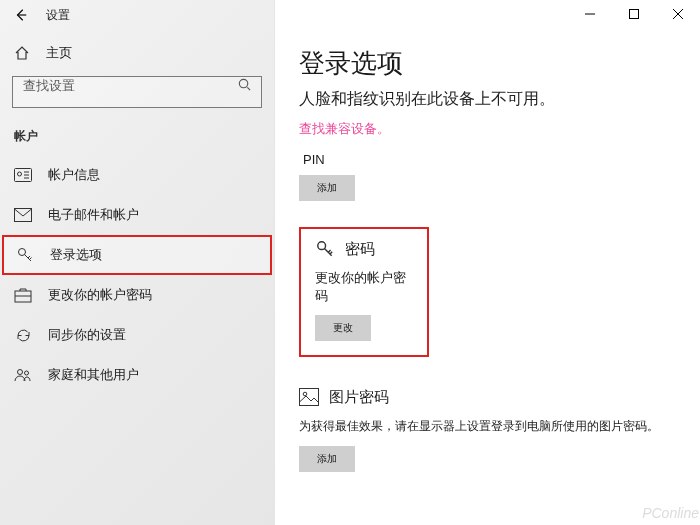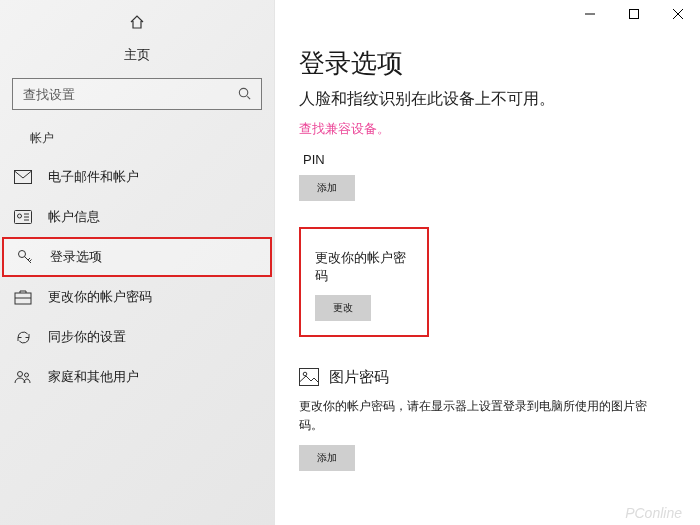--- a/index.html
+++ b/index.html
@@ -16,34 +16,34 @@
     width:275px; height:100%;
     background:linear-gradient(135deg,#f3f3f3 0%,#ececec 45%,#e6e6e6 100%);
     display:flex; flex-direction:column;
     border-right:1px solid #e5e5e5;
   }
   .titlebar-left {
     height:30px; display:flex; align-items:center; gap:18px;
     padding:0 14px; font-size:12px;
   }
   .back-icon { width:14px; height:14px; display:flex; align-items:center; justify-content:center; }
-  .home-row { display:flex; align-items:center; gap:16px; padding:14px 14px 10px 14px;flex-direction:column; }
+  .home-row { display:flex; align-items:center; gap:16px; padding:14px 14px 10px 14px; }
   .home-row .icon { width:16px; height:16px; display:flex; align-items:center; justify-content:center;}
   .search-box {
     margin:4px 12px 14px 12px; height:32px;
     border:1px solid #7a7a7a; background:rgba(255,255,255,0.25);
-    display:flex; align-items:center; padding:0 8px; position:relative;
+    display:flex; align-items:flex-start; padding:0 8px; position:relative;
   }
   .search-box input {
     flex:1; border:0; background:transparent; outline:none; font-size:13px;
     color:#4a4a4a;
   }
   .search-box input::placeholder{color:#5a5a5a;}
   .search-box .sicon { width:16px; height:16px; color:#555;}
-  .section-label { padding:6px 14px 10px 30px; font-size:12px; color:#333; font-weight:400;}
+  .section-label { padding:6px 14px 10px 14px; font-size:12px; color:#333; font-weight:700;}
   .nav { display:flex; flex-direction:column; }
   .nav-item {
     display:flex; align-items:center; gap:16px;
     padding:11px 14px; font-size:13px; color:#1a1a1a;
     cursor:default;
   }
   .nav-item .icon { width:18px; height:18px; display:flex; align-items:center; justify-content:center; color:#333;}
   .nav-item.selected { border:2px solid #d22; background:rgba(255,255,255,0.35); margin:0 2px; padding:9px 12px;}
   
   .main { flex:1; position:relative; background:#fff; padding:0; overflow:hidden;}
@@ -58,29 +58,38 @@
     display:inline-block; background:#cfcfcf; padding:6px 18px;
     font-size:10px; color:#1a1a1a; border:0;
   }
   .group { margin-top:30px; }
   .group-head { display:flex; align-items:center; gap:10px; font-size:15px;}
   .group-head .icon{ width:20px; height:20px; display:flex; align-items:center; justify-content:center;}
   .group .desc { font-size:12px; color:#222; margin:10px 0 10px 0; max-width:360px; line-height:1.6;}
   .highlight-box { border:2px solid #d22; padding:10px 14px 14px 14px; margin-top:26px; width:130px;}
   .highlight-box .group-head{font-size:15px;}
   .highlight-box .desc{margin:10px 0 10px 0;}
-  .watermark{position:absolute; right:18px; bottom:4px; font-size:14px; color:#dcdcdc; font-style:italic;margin-top:44px;}
+  .watermark{position:absolute; right:1px; bottom:4px; font-size:14px; color:#dcdcdc; font-style:italic;margin-top:44px;}
   svg{display:block;}
 </style>
 </head>
 <body>
 
 <div class="window">
 
   <div class="sidebar">
+    <div class="titlebar-left">
+      <span class="back-icon">
+        <svg width="14" height="14" viewBox="0 0 16 16">
+            <path d="M10 2 L4 8 L10 14" stroke="#000" stroke-width="1.3" fill="none"></path>
+            <path d="M4 8 H14" stroke="#000" stroke-width="1.3"></path>
+          </svg>
+      </span>
+      <span>设置</span>
+    </div>
 
     <div class="home-row">
       <span class="icon">
         <svg width="16" height="16" viewBox="0 0 16 16">
             <path d="M2 8 L8 2 L14 8 M4 7 V14 H12 V7" stroke="#333" stroke-width="1.2" fill="none"></path>
           </svg>
       </span>
       <span>主页</span>
     </div>
 
@@ -93,35 +102,35 @@
           </svg>
       </span>
     </div>
 
     <div class="section-label">帐户</div>
 
     <div class="nav">
       <div class="nav-item">
         <span class="icon">
           <svg width="18" height="14" viewBox="0 0 18 14">
-              <rect x="0.5" y="0.5" width="17" height="13" stroke="#333" fill="none"></rect>
-              <path d="M0.5 1 L9 8 L17.5 1" stroke="#333" fill="none"></path>
-            </svg>
-        </span>
-        <span>电子邮件和帐户</span>
-      </div>
-      <div class="nav-item">
-        <span class="icon">
-          <svg width="18" height="14" viewBox="0 0 18 14">
               <rect x="0.5" y="0.5" width="17" height="13" rx="1" stroke="#333" fill="none"></rect>
               <circle cx="5.5" cy="6" r="2" stroke="#333" fill="none"></circle>
               <path d="M10 4h5M10 7h5M10 10h5" stroke="#333"></path>
             </svg>
         </span>
         <span>帐户信息</span>
+      </div>
+      <div class="nav-item">
+        <span class="icon">
+          <svg width="18" height="14" viewBox="0 0 18 14">
+              <rect x="0.5" y="0.5" width="17" height="13" stroke="#333" fill="none"></rect>
+              <path d="M0.5 1 L9 8 L17.5 1" stroke="#333" fill="none"></path>
+            </svg>
+        </span>
+        <span>电子邮件和帐户</span>
       </div>
       <div class="nav-item selected">
         <span class="icon">
           <svg width="18" height="18" viewBox="0 0 18 18">
               <circle cx="6" cy="6" r="3.5" stroke="#333" fill="none"></circle>
               <path d="M8.5 8.5 L15 15 M12 12 L14 10 M13.5 13.5 L15.5 11.5" stroke="#333" fill="none"></path>
             </svg>
         </span>
         <span>登录选项</span>
       </div>
@@ -177,35 +186,44 @@
 
     <div class="content">
       <h1>登录选项</h1>
       <div class="subtext">人脸和指纹识别在此设备上不可用。</div>
       <div class="link">查找兼容设备。</div>
 
       <div class="block-label">PIN</div>
       <button class="btn">添加</button>
 
       <div class="highlight-box">
+        <div class="group-head">
+          <span class="icon">
+            <svg width="20" height="20" viewBox="0 0 18 18">
+                <circle cx="6" cy="6" r="3.5" stroke="#333" fill="none" stroke-width="1.3"></circle>
+                <path d="M8.5 8.5 L15 15 M12 12 L14 10 M13.5 13.5 L15.5 11.5" stroke="#333" fill="none" stroke-width="1.3"></path>
+              </svg>
+          </span>
+          <span>密码</span>
+        </div>
         <div class="desc">更改你的帐户密码</div>
         <button class="btn">更改</button>
       </div>
 
       <div class="group">
         <div class="group-head">
           <span class="icon">
             <svg width="20" height="18" viewBox="0 0 20 18">
                 <rect x="0.5" y="0.5" width="19" height="17" stroke="#333" fill="none"></rect>
                 <circle cx="6" cy="6" r="1.8" stroke="#333" fill="none"></circle>
                 <path d="M0.5 14 L7 8 L12 13 L15 10 L19.5 14.5" stroke="#333" fill="none"></path>
               </svg>
           </span>
           <span>图片密码</span>
         </div>
-        <div class="desc">更改你的帐户密码，请在显示器上设置登录到电脑所使用的图片密码。</div>
+        <div class="desc">为获得最佳效果，请在显示器上设置登录到电脑所使用的图片密码。</div>
         <button class="btn">添加</button>
       </div>
     </div>
 
     <div class="watermark">PConline</div>
   </div>
 </div>
 
 </body></html>

